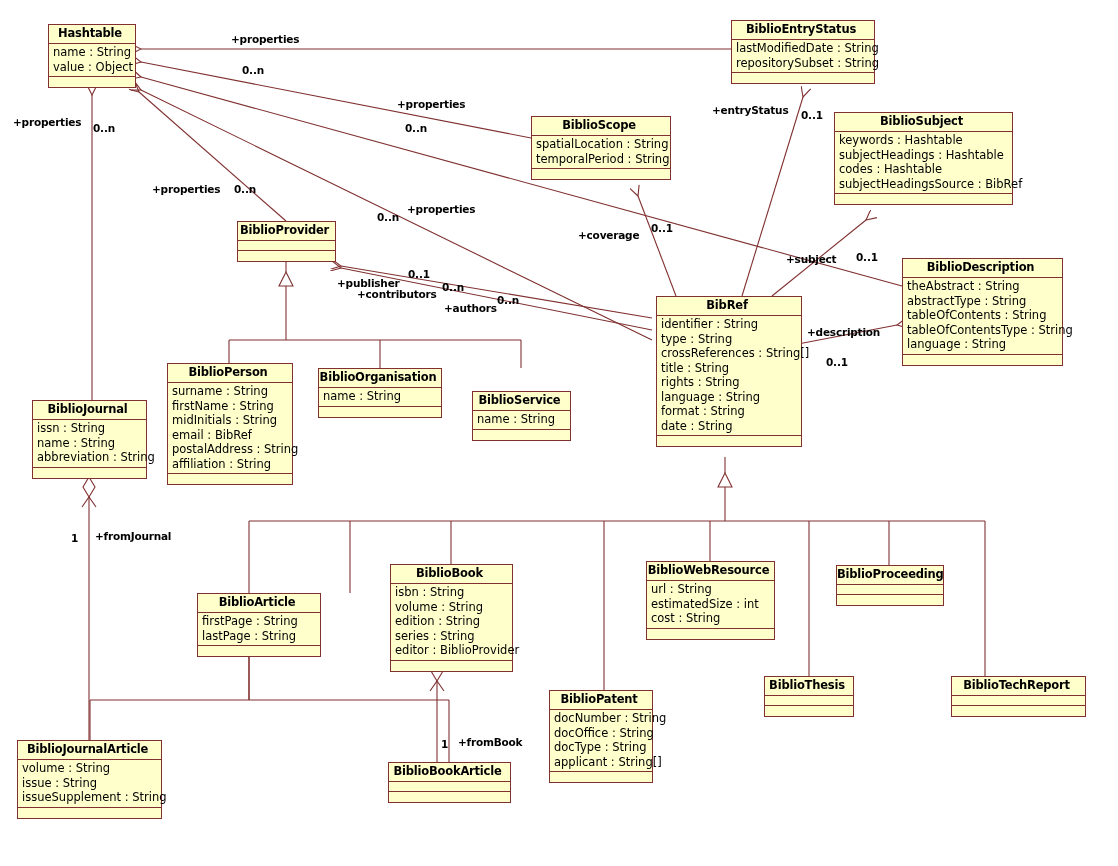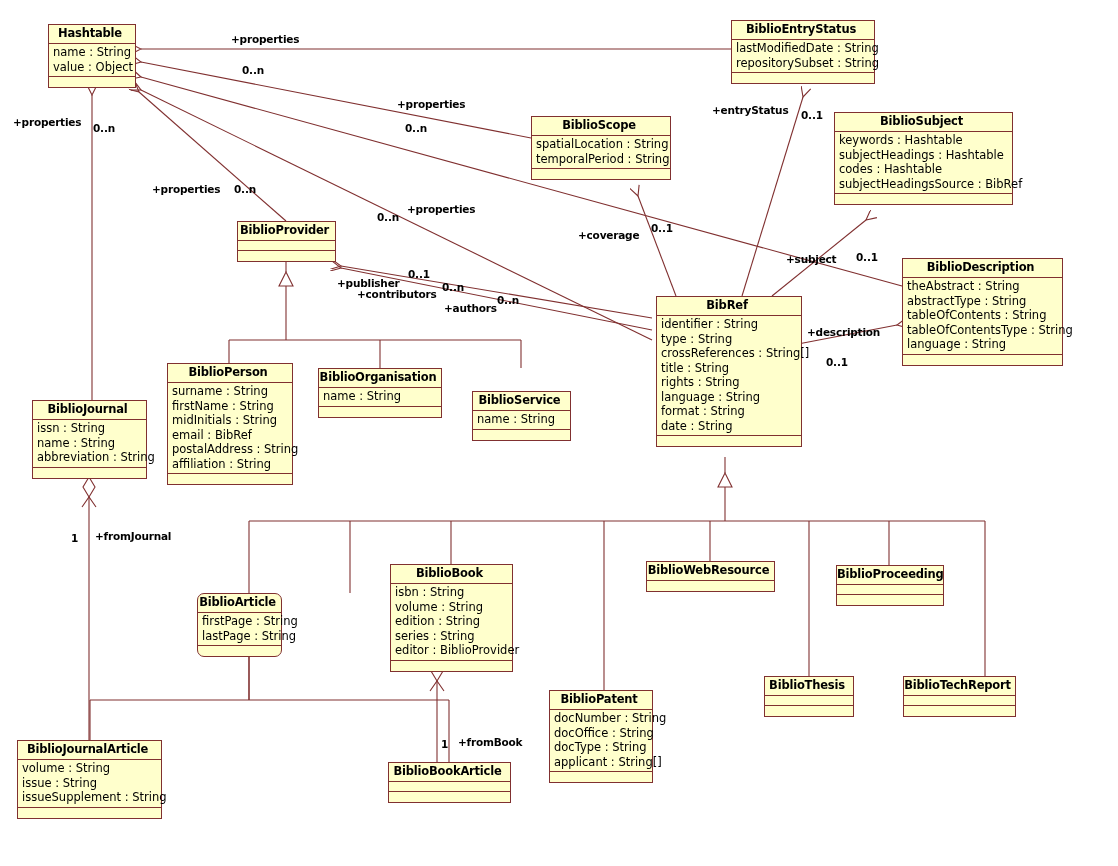--- a/index.html
+++ b/index.html
@@ -222,41 +222,46 @@
         </div>
         <div class="uml-ops"></div>
       </div>
       <div class="uml-class" style="left: 472px; top: 363px; width: 99px; margin-top: 28px;">
         <div class="uml-name">BiblioService</div>
         <div class="uml-attrs">
           <div class="uml-attr">name : String</div>
         </div>
         <div class="uml-ops"></div>
       </div>
-      <div class="uml-class" style="left: 197px; top: 593px; width: 85px; border-radius: 7px;">
+      <div class="uml-class" style="left: 197px; top: 593px; width: 124px;">
         <div class="uml-name">BiblioArticle</div>
         <div class="uml-attrs">
           <div class="uml-attr">firstPage : String</div>
           <div class="uml-attr">lastPage : String</div>
         </div>
         <div class="uml-ops"></div>
       </div>
       <div class="uml-class" style="left: 390px; top: 564px; width: 123px;">
         <div class="uml-name">BiblioBook</div>
         <div class="uml-attrs">
           <div class="uml-attr">isbn : String</div>
           <div class="uml-attr">volume : String</div>
           <div class="uml-attr">edition : String</div>
           <div class="uml-attr">series : String</div>
           <div class="uml-attr">editor : BiblioProvider</div>
         </div>
         <div class="uml-ops"></div>
       </div>
       <div class="uml-class" style="left: 646px; top: 561px; width: 129px;">
         <div class="uml-name">BiblioWebResource</div>
+        <div class="uml-attrs">
+          <div class="uml-attr">url : String</div>
+          <div class="uml-attr">estimatedSize : int</div>
+          <div class="uml-attr">cost : String</div>
+        </div>
         <div class="uml-ops"></div>
       </div>
       <div class="uml-class" style="left: 836px; top: 565px; width: 108px;">
         <div class="uml-name">BiblioProceeding</div>
         <div class="uml-attrs empty"></div>
         <div class="uml-ops"></div>
       </div>
       <div class="uml-class" style="left: 549px; top: 690px; width: 104px;">
         <div class="uml-name">BiblioPatent</div>
         <div class="uml-attrs">
@@ -265,21 +270,21 @@
           <div class="uml-attr">docType : String</div>
           <div class="uml-attr">applicant : String[]</div>
         </div>
         <div class="uml-ops"></div>
       </div>
       <div class="uml-class" style="left: 764px; top: 676px; width: 90px;">
         <div class="uml-name">BiblioThesis</div>
         <div class="uml-attrs empty"></div>
         <div class="uml-ops"></div>
       </div>
-      <div class="uml-class" style="left: 903px; top: 676px; width: 113px;">
+      <div class="uml-class" style="left: 951px; top: 676px; width: 135px;">
         <div class="uml-name">BiblioTechReport</div>
         <div class="uml-attrs empty"></div>
         <div class="uml-ops"></div>
       </div>
       <div class="uml-class" style="left: 17px; top: 740px; width: 145px;">
         <div class="uml-name">BiblioJournalArticle</div>
         <div class="uml-attrs">
           <div class="uml-attr">volume : String</div>
           <div class="uml-attr">issue : String</div>
           <div class="uml-attr">issueSupplement : String</div>

